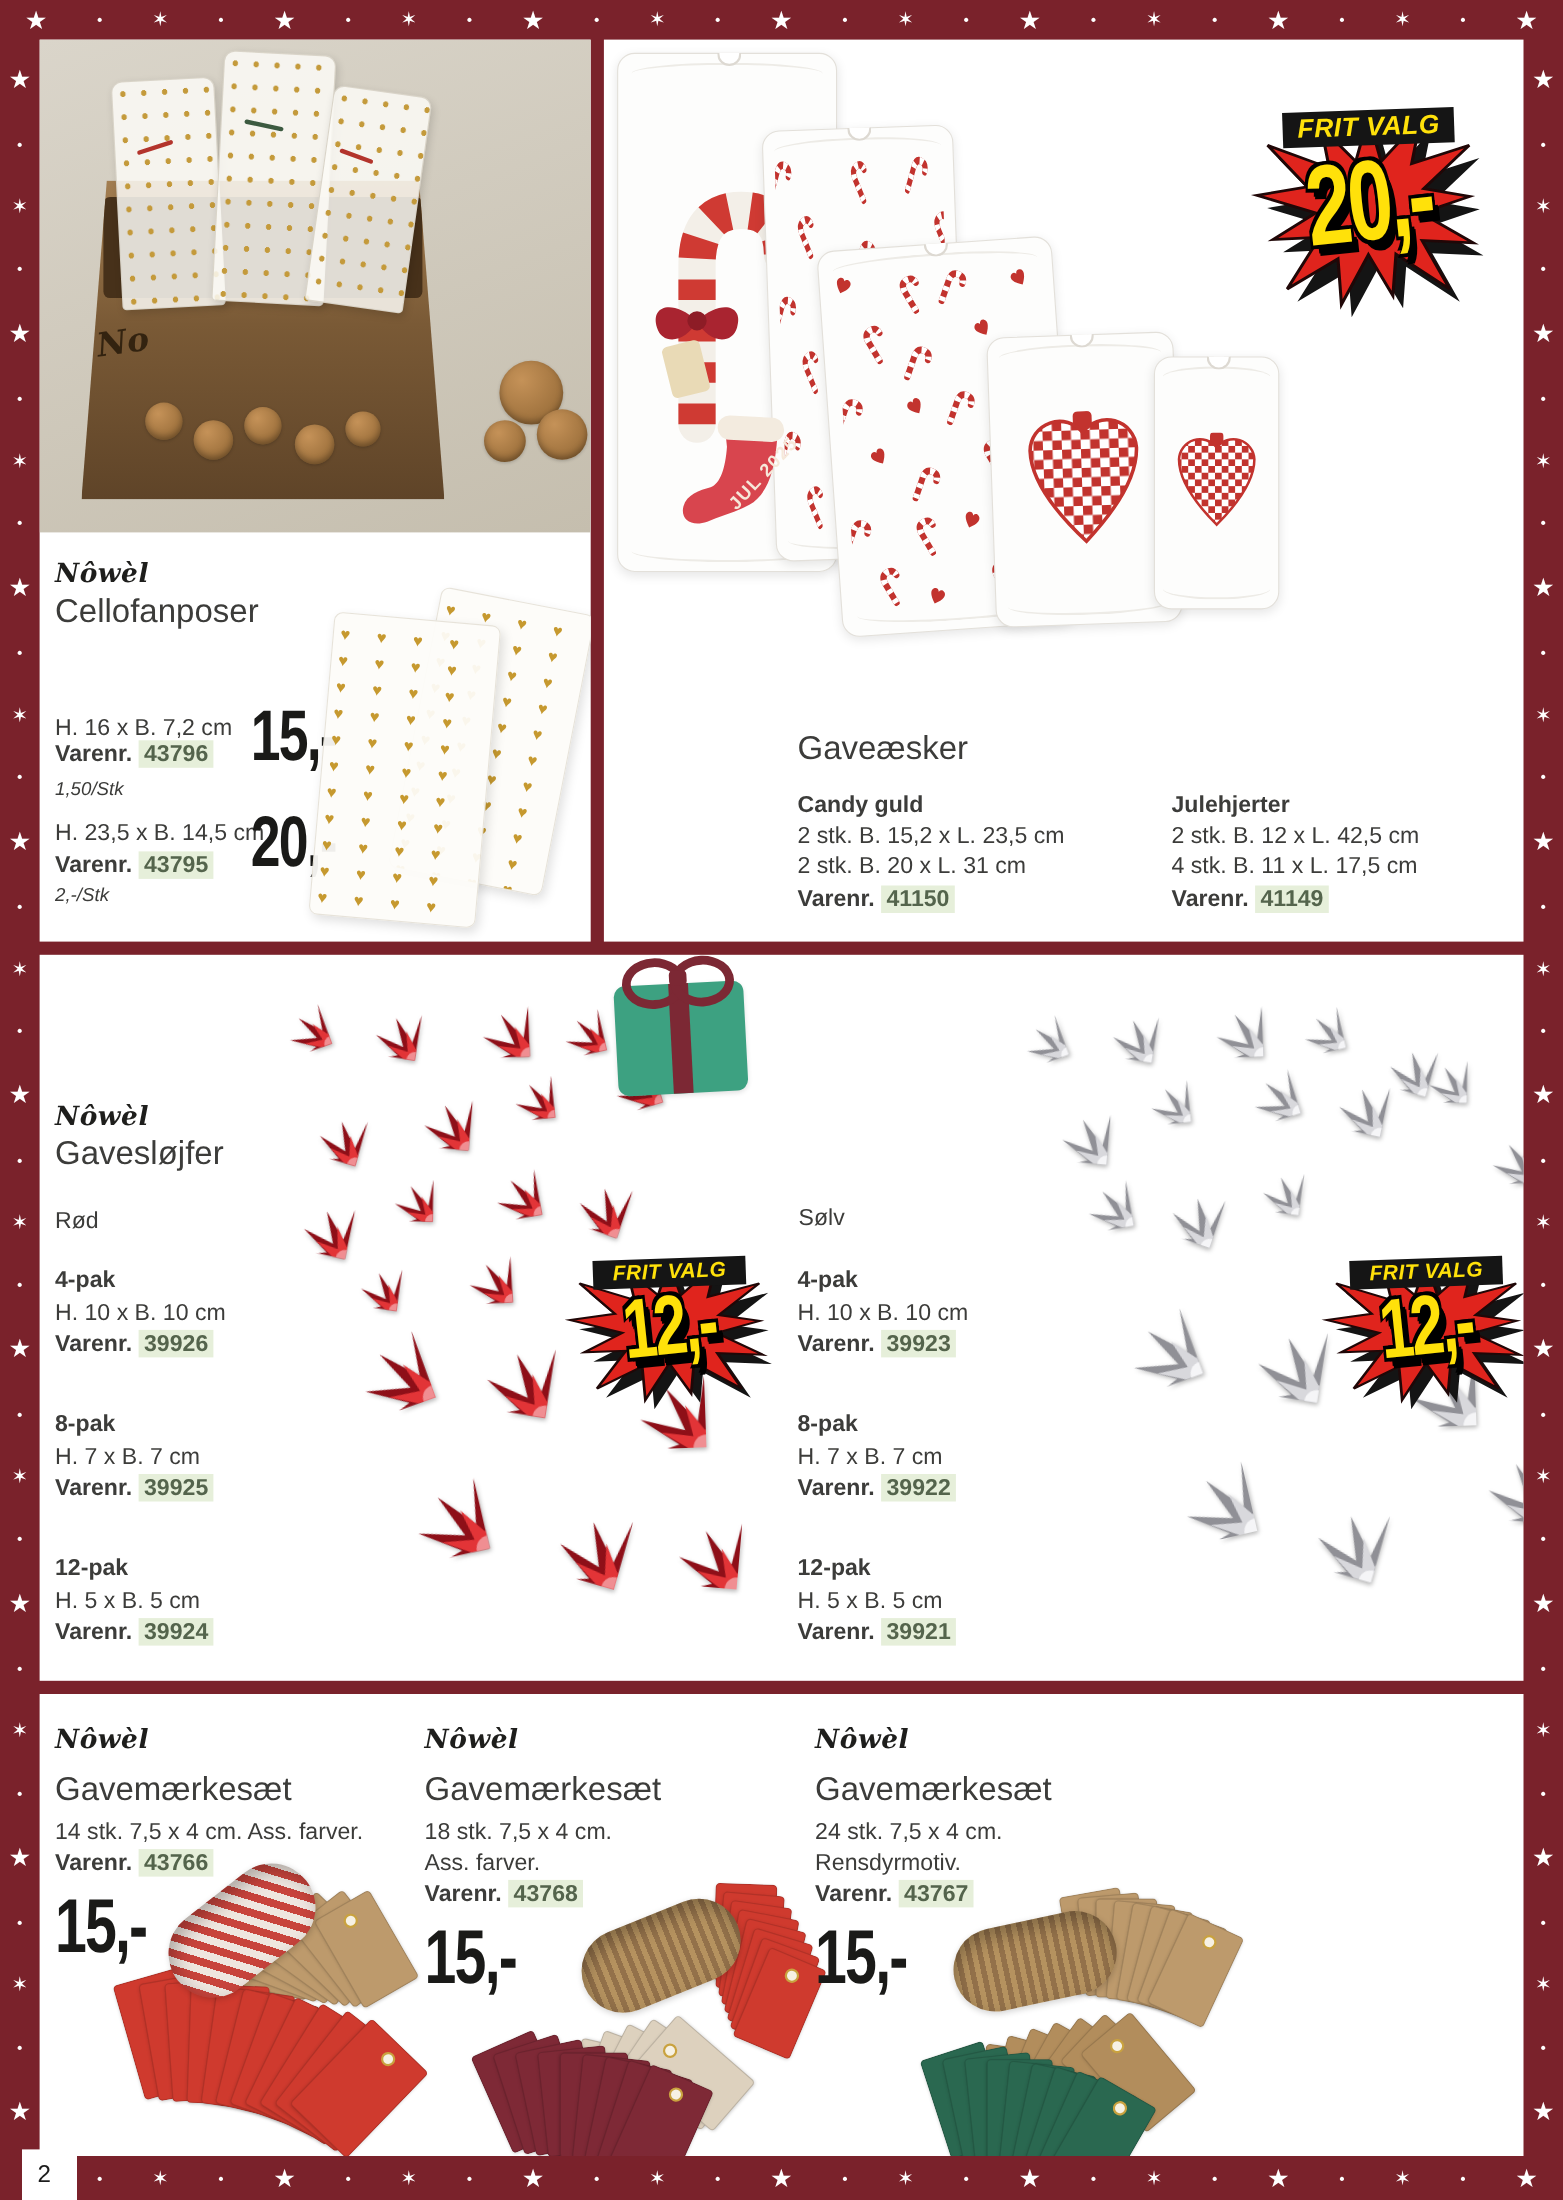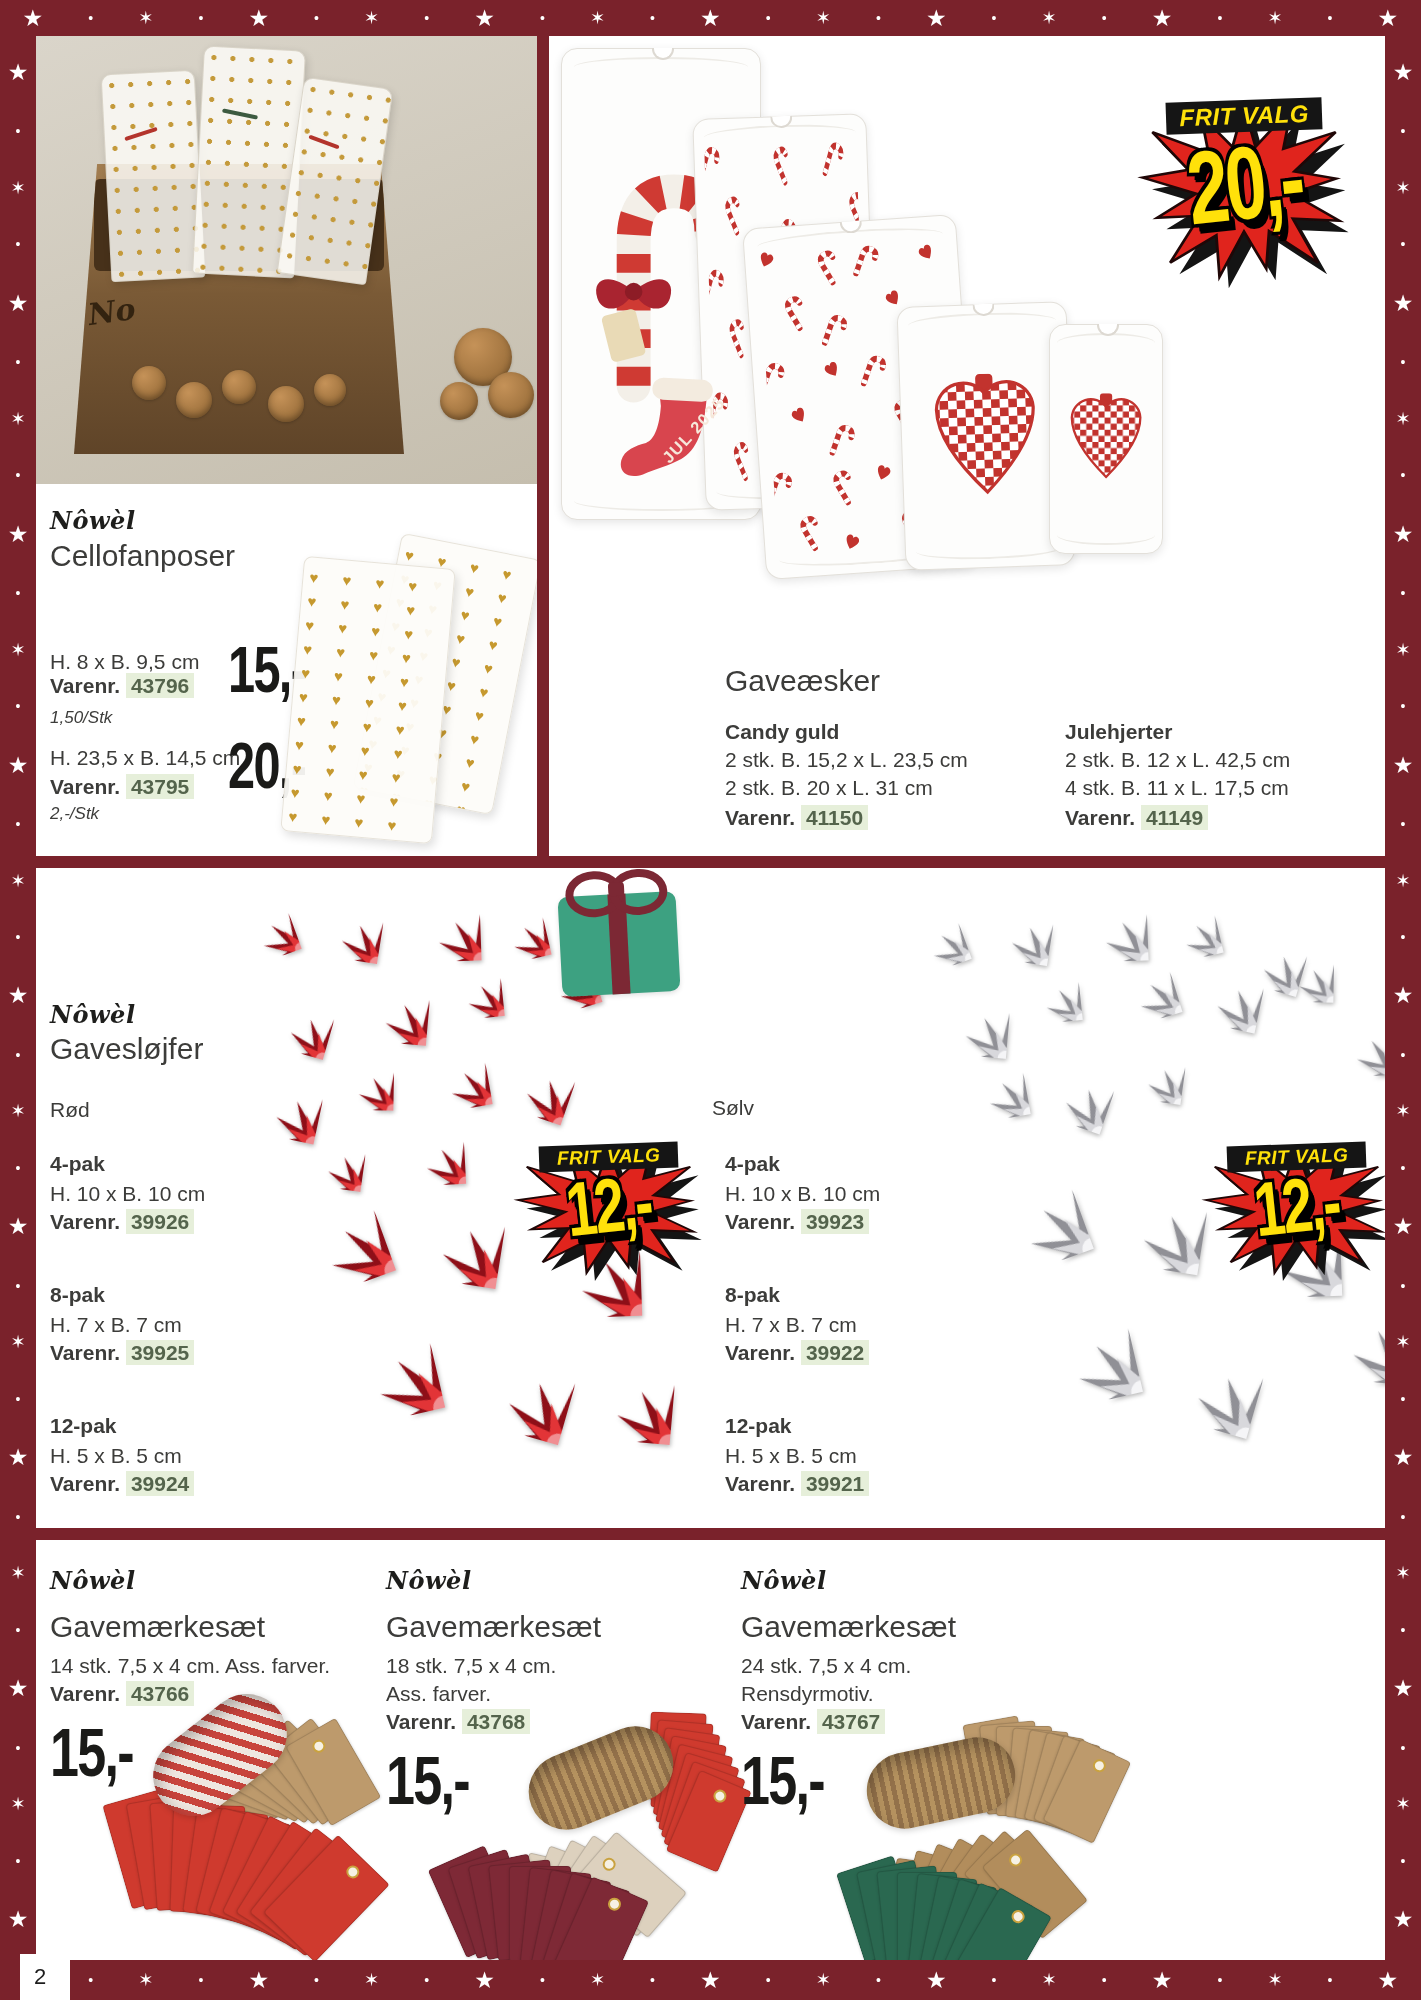--- a/index.html
+++ b/index.html
@@ -226,21 +226,21 @@
       <div class="cook" style="left:140px;top:346px;width:36px;height:36px"></div>
       <div class="cook" style="left:186px;top:334px;width:34px;height:34px"></div>
       <div class="cook" style="left:232px;top:350px;width:36px;height:36px"></div>
       <div class="cook" style="left:278px;top:338px;width:32px;height:32px"></div>
       <div class="cook" style="left:418px;top:292px;width:58px;height:58px"></div>
       <div class="cook" style="left:452px;top:336px;width:46px;height:46px"></div>
       <div class="cook" style="left:404px;top:346px;width:38px;height:38px"></div>
     </div>
     <div class="a brand" style="left:14px;top:470px">Nôwèl</div>
     <div class="a ptitle" style="left:14px;top:503px">Cellofanposer</div>
-    <div class="a t" style="left:14px;top:612px">H. 8 x B. 9,5 cm</div>
+    <div class="a t" style="left:14px;top:612px">H. 16 x B. 7,2 cm</div>
     <div class="a t" style="left:14px;top:636px"><span class="b">Varenr.</span> <span class="hl">43796</span></div>
     <div class="a it" style="left:14px;top:672px">1,50/Stk</div>
     <div class="a price pl" style="left:192px;top:596px">15,-</div>
     <div class="a t" style="left:14px;top:708px">H. 23,5 x B. 14,5 cm</div>
     <div class="a t" style="left:14px;top:737px"><span class="b">Varenr.</span> <span class="hl">43795</span></div>
     <div class="a it" style="left:14px;top:768px">2,-/Stk</div>
     <div class="a price pl" style="left:192px;top:692px">20,-</div>
     <div class="a" style="left:248px;top:506px;width:244px;height:306px">
       <div class="bag" style="left:92px;top:2px;width:140px;height:258px;transform:rotate(11deg)">
           <div class="hearts">♥ ♥ ♥ ♥ ♥ ♥ ♥ ♥ ♥ ♥ ♥ ♥ ♥ ♥ ♥ ♥ ♥ ♥ ♥ ♥ ♥ ♥ ♥ ♥ ♥ ♥ ♥ ♥ ♥ ♥ ♥ ♥ ♥ ♥ ♥ ♥ ♥ ♥ ♥ ♥ ♥ ♥ ♥ ♥ ♥ ♥ ♥ ♥ ♥ ♥ ♥ ♥ ♥ ♥ ♥ ♥ ♥ ♥ ♥ ♥ ♥ ♥ ♥ ♥ ♥ ♥ ♥ ♥ ♥ ♥ ♥ ♥ ♥ ♥ ♥ ♥ ♥ ♥ ♥ ♥ ♥ ♥ ♥ ♥ ♥ ♥ ♥ ♥ ♥ ♥ </div>
@@ -571,21 +571,21 @@
     <div class="a t" style="left:14px;top:228px;z-index:2">Rød</div>
     <div class="a t b" style="left:14px;top:282px;z-index:2">4-pak</div>
     <div class="a t" style="left:14px;top:312px;z-index:2">H. 10 x B. 10 cm</div>
     <div class="a t" style="left:14px;top:340px;z-index:2"><span class="b">Varenr.</span> <span class="hl">39926</span></div>
     <div class="a t b" style="left:14px;top:413px;z-index:2">8-pak</div>
     <div class="a t" style="left:14px;top:443px;z-index:2">H. 7 x B. 7 cm</div>
     <div class="a t" style="left:14px;top:471px;z-index:2"><span class="b">Varenr.</span> <span class="hl">39925</span></div>
     <div class="a t b" style="left:14px;top:544px;z-index:2">12-pak</div>
     <div class="a t" style="left:14px;top:574px;z-index:2">H. 5 x B. 5 cm</div>
     <div class="a t" style="left:14px;top:602px;z-index:2"><span class="b">Varenr.</span> <span class="hl">39924</span></div>
-    <div class="a t" style="left:676px;top:226px;z-index:2">Sølv</div>
+    <div class="a t" style="left:690px;top:226px;z-index:2">Sølv</div>
     <div class="a t b" style="left:689px;top:282px;z-index:2">4-pak</div>
     <div class="a t" style="left:689px;top:312px;z-index:2">H. 10 x B. 10 cm</div>
     <div class="a t" style="left:689px;top:340px;z-index:2"><span class="b">Varenr.</span> <span class="hl">39923</span></div>
     <div class="a t b" style="left:689px;top:413px;z-index:2">8-pak</div>
     <div class="a t" style="left:689px;top:443px;z-index:2">H. 7 x B. 7 cm</div>
     <div class="a t" style="left:689px;top:471px;z-index:2"><span class="b">Varenr.</span> <span class="hl">39922</span></div>
     <div class="a t b" style="left:689px;top:544px;z-index:2">12-pak</div>
     <div class="a t" style="left:689px;top:574px;z-index:2">H. 5 x B. 5 cm</div>
     <div class="a t" style="left:689px;top:602px;z-index:2"><span class="b">Varenr.</span> <span class="hl">39921</span></div>
     <div class="badge badge-md" style="left:470px;top:265px;width:205px;height:150px">

